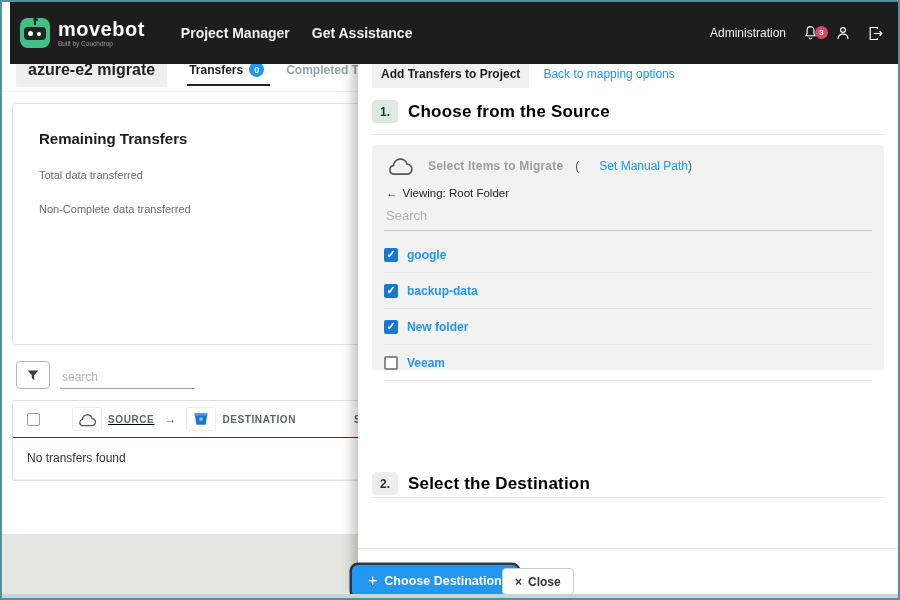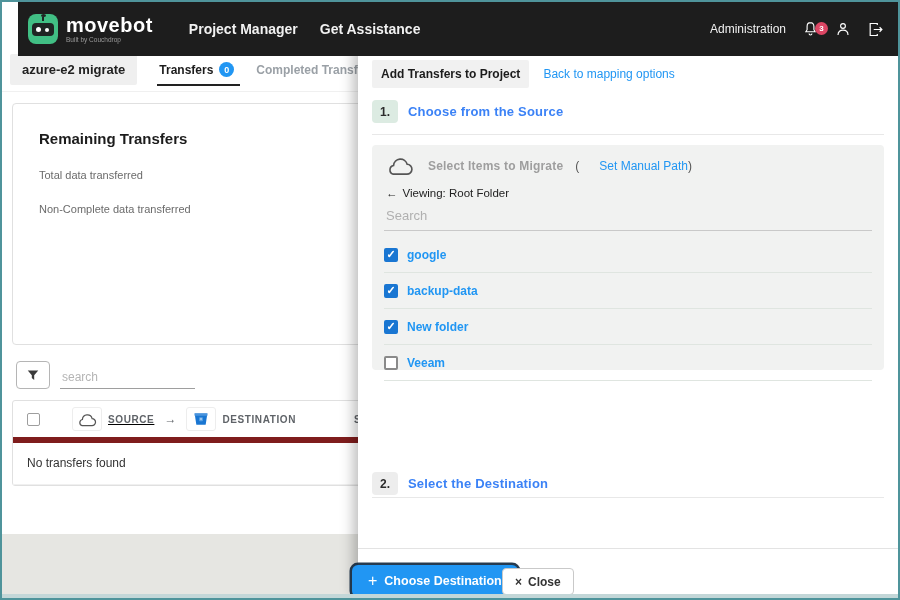--- a/index.html
+++ b/index.html
@@ -3,21 +3,21 @@
 <meta charset="utf-8">
 <style>
   * { margin:0; padding:0; box-sizing:border-box; }
   html,body { width:900px; height:600px; }
   body { font-family:"Liberation Sans", sans-serif; background:#fff; }
 
   .frame { position:relative; width:900px; height:600px;
            border:2px solid #4f949b; background:#fff; overflow:hidden; }
 
   
-  .navbar { position:absolute; left:16px; top:0; right:0; height:54px;
+  .navbar { position:absolute; left:8px; top:0; right:0; height:62px;
             background:#1d1d1d; display:flex; align-items:center; z-index:20; }
   .brand { display:flex; align-items:center; gap:8px; padding:0 14px 0 10px; }
   .logo { width:30px; height:30px; background:#41bf84; border-radius:8px; position:relative; }
   .logo .antenna { position:absolute; left:50%; top:3px; width:2px; height:4px; background:#1f2523; transform:translateX(-50%); }
   .logo .antenna:before { content:""; position:absolute; left:-1.5px; top:-3px; width:5px; height:3px; border-radius:50%; background:#1f2523; }
   .logo .face { position:absolute; left:4px; right:4px; top:9px; height:13px; background:#1f2523; border-radius:4px; }
   .logo .eye-l { position:absolute; left:4px; top:4px; width:5px; height:5px; border-radius:50%; background:#fff; }
   .logo .eye-r { position:absolute; right:5px; top:5px; width:4px; height:4px; border-radius:50%; background:#fff; }
   .brand-text { display:flex; flex-direction:column; line-height:1; }
   .brand-name { color:#fff; font-size:20px; font-weight:bold; letter-spacing:.5px; }
@@ -26,21 +26,21 @@
   .nav-right { margin-left:auto; display:flex; align-items:center; gap:16px; padding-right:14px; }
   .nav-right a { color:#f1f1f1; font-size:12px; text-decoration:none; cursor:pointer; }
   .icon-btn { position:relative; display:flex; align-items:center; cursor:pointer; }
   .badge-count { position:absolute; right:-9px; top:2px; min-width:13px; height:13px; border-radius:50%;
                  background:#dc4664; color:#fff; font-size:8px; display:flex; align-items:center;
                  justify-content:center; font-weight:bold; }
 
   
   .tabbar { position:absolute; left:0; top:46px; width:360px; height:44px; background:#fff;
             display:flex; align-items:center; z-index:2; border-bottom:1px solid #f0f0f0; }
-  .project-chip { margin-left:8px; background:#efefef; color:#222; font-size:13px; font-weight:bold;
+  .project-chip { margin-left:14px; background:#efefef; color:#222; font-size:16px; font-weight:bold;
                   padding:8px 12px; border-radius:2px; white-space:nowrap; cursor:pointer; }
   .tab { display:flex; align-items:center; gap:6px; font-size:12px; font-weight:bold;
          margin-left:22px; white-space:nowrap; cursor:pointer; position:relative; height:100%; }
   .tab-active { color:#1c1c1c; }
   .tab-active:after { content:""; position:absolute; left:-2px; right:-6px; bottom:5px; height:2px; background:#222; }
   .tab-muted { color:#9aa0a6; }
   .tab-badge { width:15px; height:15px; border-radius:50%; color:#fff; font-size:9px;
                display:flex; align-items:center; justify-content:center; font-weight:bold; }
   .tab-badge.blue { background:#2196f3; }
   .tab-badge.green { background:#2f9e44; }
@@ -61,41 +61,41 @@
 
   .transfer-table { position:absolute; left:10px; top:398px; width:530px; background:#fff;
                     border:1px solid #e0e0e0; border-radius:3px; z-index:1; }
   .t-head { display:flex; align-items:center; height:36px; padding:0 14px; }
   .cbx-empty { width:13px; height:13px; border:1px solid #9e9e9e; border-radius:2px; background:#fff; cursor:pointer; }
   .t-col { display:flex; align-items:center; gap:6px; }
   .t-label { font-size:10px; color:#5f6368; letter-spacing:.6px; font-weight:bold; }
   .icon-chip { width:30px; height:24px; border:1px solid #ededed; border-radius:3px;
                display:flex; align-items:center; justify-content:center; background:#fff; }
   .flow-arrow { color:#5f6368; font-size:12px; margin:0 10px; }
-  .t-body { border-top:6px solid #7f1d1d; }
+  .t-body { border-top:1px solid #7f1d1d; }
   .t-empty { font-size:12px; color:#333; padding:13px 14px 14px; border-bottom:1px solid #f0f0f0; }
 
   .page-footer { position:absolute; left:0; right:0; top:532px; bottom:4px; background:#e6e6e2; z-index:0; }
   .bottom-strip { position:absolute; left:0; right:0; bottom:0; height:4px; background:#c3d7d8; z-index:30; }
 
   
   .panel { position:absolute; left:356px; top:46px; right:0; bottom:4px; background:#fff; z-index:10;
            box-shadow:-5px 2px 12px rgba(0,0,0,.25); }
   .panel-head { display:flex; align-items:center; gap:14px; padding:12px 14px 0 14px; }
   .panel-title { background:#f1f1f1; color:#1c1c1c; font-size:12px; font-weight:bold; padding:7px 9px; border-radius:2px; }
   .panel-back { color:#2196f3; font-size:12px; text-decoration:none; cursor:pointer; }
 
   .step-row { display:flex; align-items:center; gap:10px; padding:0 14px; position:absolute; left:0; }
   .step1-row { top:52px; }
   .step2-row { top:424px; }
   .step-badge { width:26px; height:23px; border-radius:4px; font-size:12px; font-weight:bold; color:#2b2b2b;
                 display:flex; align-items:center; justify-content:center; }
   .step-badge.green { background:#dcebe2; }
   .step-badge.gray { background:#ededed; }
-  .step-title { font-size:13px; font-weight:bold; color:#3b82f6; letter-spacing:.2px; }
+  .step-title { font-size:17px; font-weight:bold; color:#000000; letter-spacing:.2px; }
   .hdiv { position:absolute; left:14px; right:14px; height:1px; background:#e8e8e8; }
   .div1 { top:86px; } .div2 { top:449px; } .div3 { top:500px; left:0; right:0; background:#e3e3e3; }
 
   .source-card { position:absolute; left:14px; right:14px; top:97px; height:225px;
                  background:#f1f2f1; border-radius:4px; padding:8px 12px; }
   .sc-head { display:flex; align-items:center; gap:12px; margin-top:2px; }
   .sc-title { font-size:12px; font-weight:bold; color:#9e9e9e; letter-spacing:.2px; }
   .sc-manual { font-size:12px; color:#555; }
   .sc-manual a { color:#2196f3; text-decoration:none; cursor:pointer;padding-left:20px; }
   .sc-viewing { display:flex; align-items:center; gap:5px; margin:11px 0 0 2px; font-size:11.5px; color:#222; cursor:pointer; }

